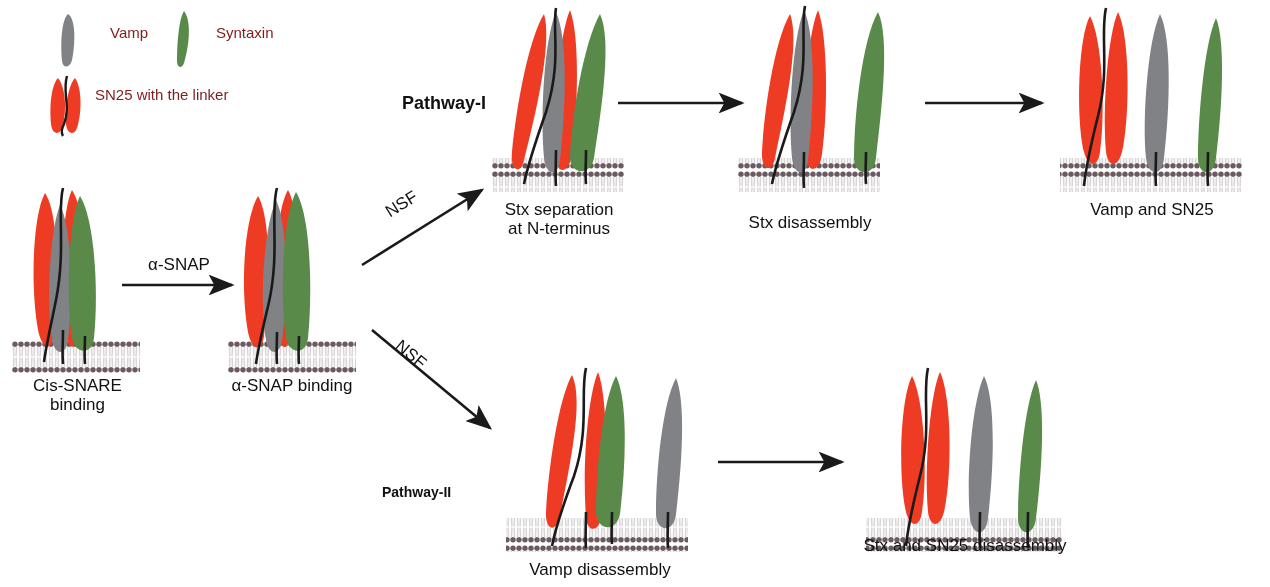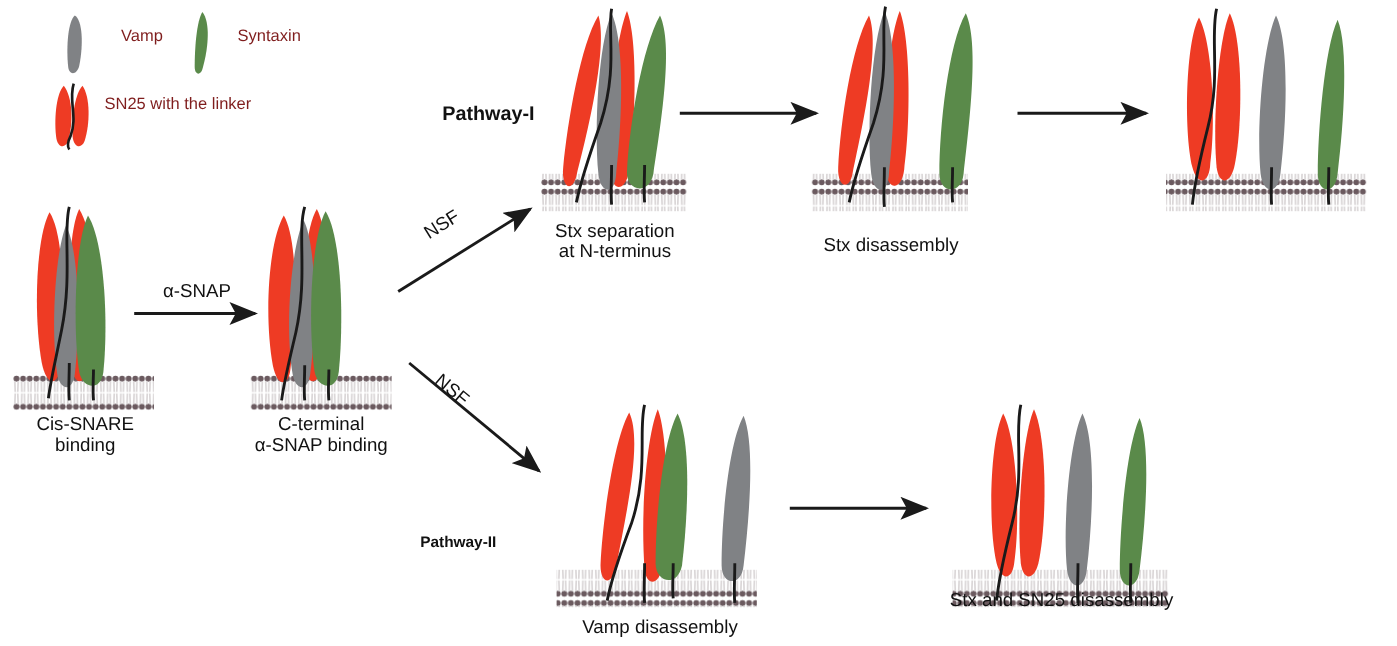--- a/index.html
+++ b/index.html
@@ -163,34 +163,34 @@
   <div class="lbl" style="left:124px;top:255px;width:110px;">α-SNAP</div>
   <div class="nsf" style="left:382px;top:205px;transform:rotate(-32deg);transform-origin:left top;">NSF</div>
   <div class="nsf" style="left:404px;top:336px;transform:rotate(40deg);transform-origin:left top;">NSF</div>
 
   <div class="lbl" style="left:0px;top:376px;width:155px;">
     <div>Cis-SNARE</div>
     <div>binding</div>
   </div>
 
   <div class="lbl" style="left:204px;top:376px;width:176px;">
-    <div>C-terminal</div>
     <div>α-SNAP binding</div>
   </div>
 
   <div class="lbl" style="left:484px;top:200px;width:150px;">
     <div>Stx separation</div>
     <div>at N-terminus</div>
   </div>
 
   <div class="lbl" style="left:730px;top:200px;width:160px;margin-top:13px;">
     <div>Stx disassembly</div>
   </div>
 
   <div class="lbl" style="left:1066px;top:200px;width:172px;">
+    <div>Vamp and SN25</div>
   </div>
 
   <div class="lbl" style="left:510px;top:560px;width:180px;">
     <div>Vamp disassembly</div>
   </div>
 
   <div class="lbl" style="left:854px;top:536px;width:222px;">
     <div>Stx and SN25 disassembly</div>
   </div>
 

